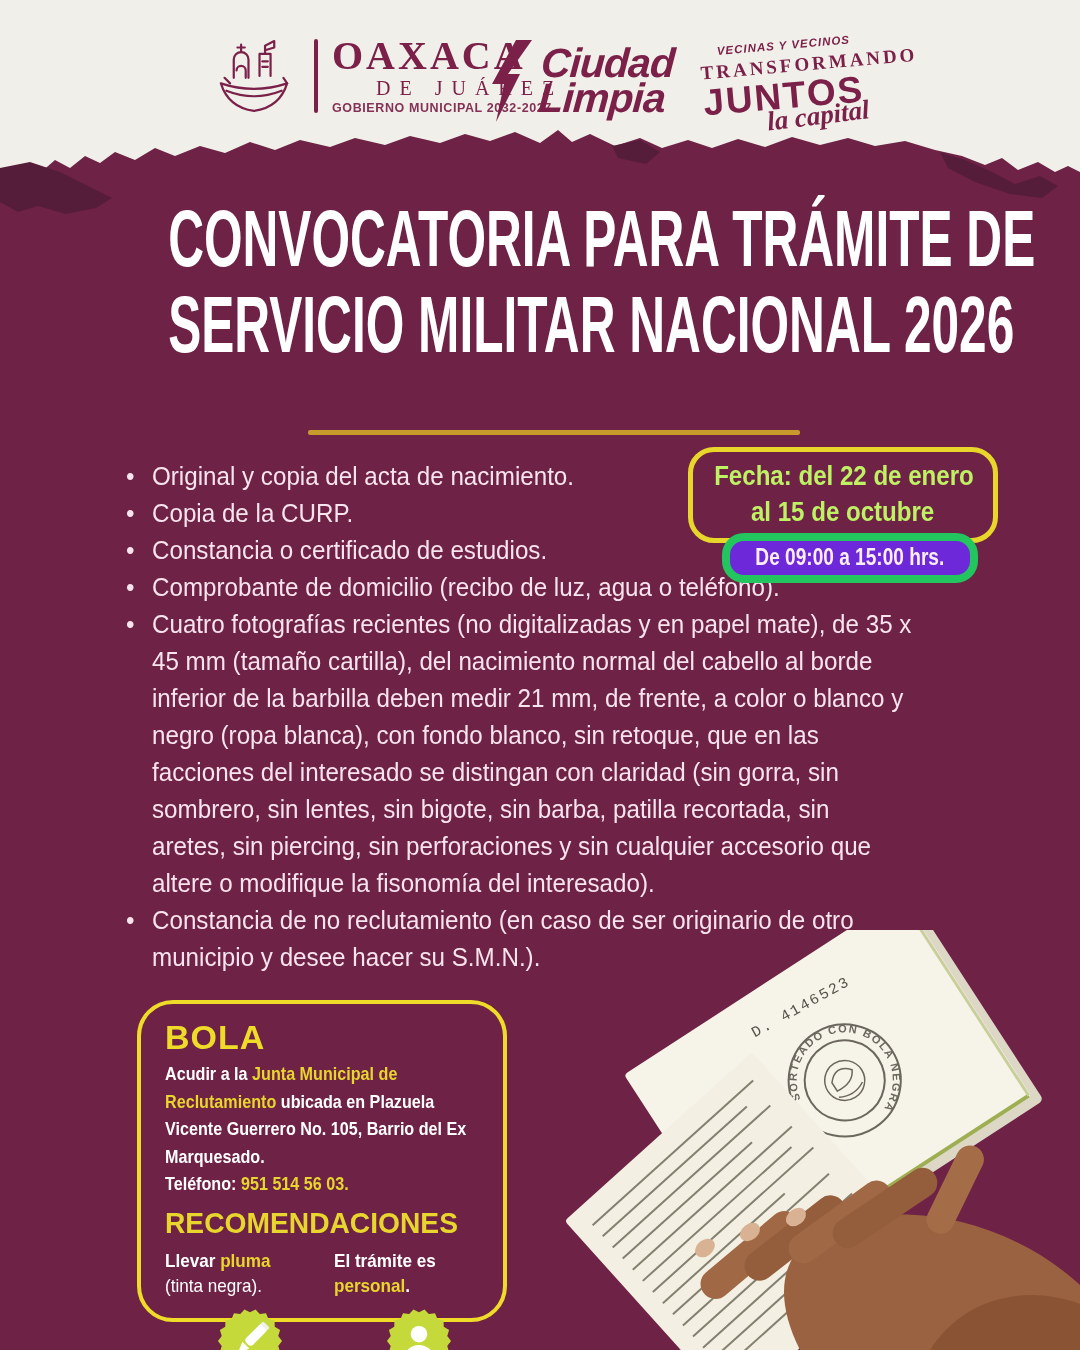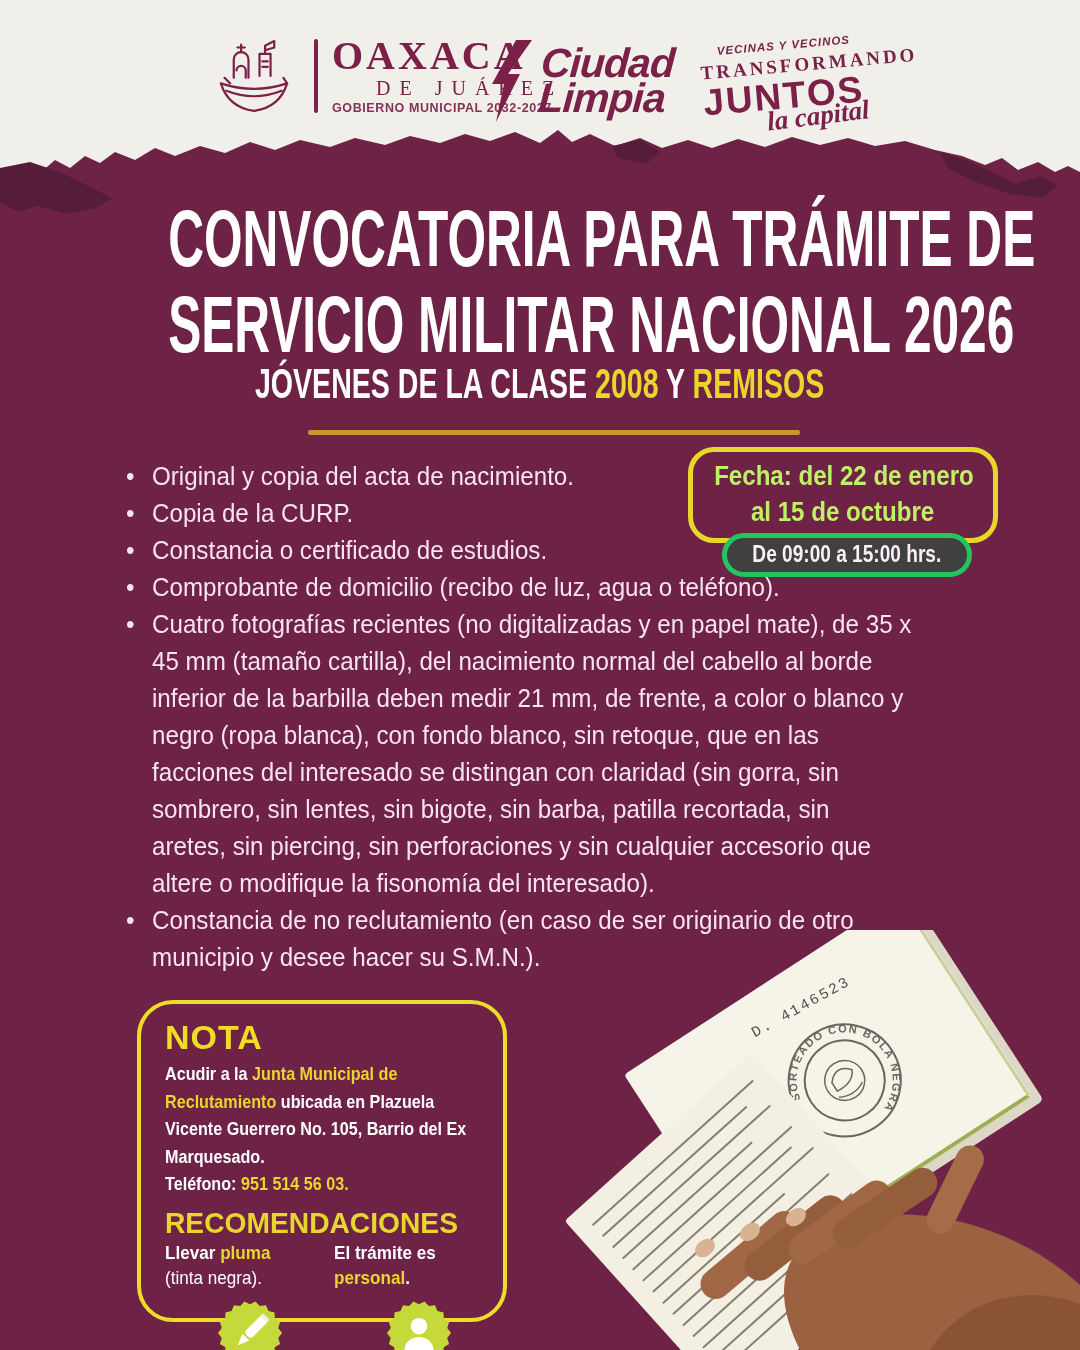--- a/index.html
+++ b/index.html
@@ -34,31 +34,31 @@
   
   .reqs{position:absolute;left:152px;top:458px;margin:0;padding:0;list-style:none;z-index:3;
         color:#f8e4ee;font-size:26px;line-height:37px;transform:scaleX(.93);transform-origin:left top;}
   .reqs li{position:relative;margin:0;padding:0;}
   .reqs li::before{content:"•";position:absolute;left:-28px;top:0;font-size:26px;color:#f8e4ee;}
   .req-line{white-space:nowrap;}
   
   .date-box{position:absolute;left:688px;top:447px;width:300px;border:5px solid #e8d62b;border-radius:26px;
             padding:6px 0 8px 0;text-align:center;z-index:6;color:#bef264;background:#6e2245;}
   .date-line{display:inline-block;white-space:nowrap;font-weight:bold;font-size:28px;line-height:36px;transform:scaleX(.86);}
-  .hours-pill{position:absolute;left:722px;top:533px;width:240px;border:5px solid #22c55e;border-radius:22px;
-              padding:1px 0 3px 0;text-align:center;z-index:6;color:#fdeef6;background:#404040;}
+  .hours-pill{position:absolute;left:722px;top:533px;width:240px;border:8px solid #22c55e;border-radius:22px;
+              padding:1px 0 3px 0;text-align:center;z-index:6;color:#fdeef6;background:#6d28d9;}
   .hours-line{display:inline-block;white-space:nowrap;font-weight:bold;font-size:23px;line-height:30px;transform:scaleX(.83);}
   
   .note-box{position:absolute;left:137px;top:1000px;width:370px;height:322px;border:4px solid #efdc29;border-radius:36px;
             z-index:7;box-sizing:border-box;padding:14px 0 0 24px;background:rgba(110,34,69,.9);}
   .note-heading{color:#efdc29;font-weight:bold;font-size:34px;letter-spacing:1px;line-height:38px;}
   .note-lines{margin-top:4px;color:#ffffff;font-weight:bold;font-size:19px;line-height:27.5px;transform:scaleX(.85);transform-origin:left top;}
   .note-line{white-space:nowrap;}
   .rec-heading{color:#e8d52d;font-weight:bold;font-size:30px;line-height:34px;margin-top:8px;white-space:nowrap;transform:scaleX(.94);transform-origin:left top;}
-  .rec-cols{display:flex;}
+  .rec-cols{display:flex;margin-top:8px;}
   .rec-col{width:178px;color:#fff;font-size:19px;line-height:25px;transform:scaleX(.9);transform-origin:left top;}
   .rec-col .l1{font-weight:bold;white-space:nowrap;}
   .rec-col .l2{white-space:nowrap;}
   .rec-col.second .l2{font-weight:bold;}
   .badges{display:flex;margin-top:10px;}
   .badge{width:178px;display:flex;justify-content:center;}
   .badge svg{width:66px;height:66px;}
   
   .photo{position:absolute;left:500px;top:930px;width:580px;height:420px;z-index:1;}
 </style>
@@ -112,25 +112,20 @@
       <div class="j3">JUNTOS</div>
       <div class="j4">la capital</div>
     </div>
   </div>
 
   <div class="title-wrap">
     <span class="title-line">CONVOCATORIA PARA TRÁMITE DE</span>
     <span class="title-line">SERVICIO MILITAR NACIONAL 2026</span>
   </div>
 
-  <div class="subtitle">
-    <span class="subtitle-inner">
-      <span>JÓVENES DE LA CLASE </span><span class="yel">2008</span><span>  Y </span><span class="yel">REMISOS</span>
-    </span>
-  </div>
   <div class="divider"></div>
 
   <ul class="reqs">
     <li>
         <div class="req-line">Original y copia del acta de nacimiento.</div>
       </li>
     <li>
         <div class="req-line">Copia de la CURP.</div>
       </li>
     <li>
@@ -213,21 +208,21 @@
       <rect x="325" y="263" width="120" height="30" rx="15" fill="#945d3b" transform="rotate(-34 385 278)"></rect>
       <rect x="408" y="246" width="95" height="28" rx="14" fill="#a56d47" transform="rotate(-64 455 260)"></rect>
       <ellipse cx="205" cy="318" rx="11" ry="8" fill="#d9b293" transform="rotate(-40 205 318)"></ellipse>
       <ellipse cx="250" cy="302" rx="11" ry="8" fill="#d9b293" transform="rotate(-38 250 302)"></ellipse>
       <ellipse cx="296" cy="287" rx="11" ry="8" fill="#d9b293" transform="rotate(-36 296 287)"></ellipse>
       <path d="M430,420 C460,372 520,352 580,374 L580,420 Z" fill="#8a5434"></path>
     </g>
   </svg>
 
   <div class="note-box">
-    <div class="note-heading">NOTA</div>
+    <div class="note-heading">BOLA</div>
     <div class="note-lines">
       <div class="note-line"><span>Acudir a la </span><span class="yel">Junta Municipal de</span></div>
       <div class="note-line"><span class="yel">Reclutamiento</span><span> ubicada en Plazuela</span></div>
       <div class="note-line"><span>Vicente Guerrero No. 105, Barrio del Ex</span></div>
       <div class="note-line"><span>Marquesado.</span></div>
       <div class="note-line"><span>Teléfono: </span><span class="yel">951 514 56 03.</span></div>
     </div>
     <div class="rec-heading">RECOMENDACIONES</div>
     <div class="rec-cols">
       <div class="rec-col">

